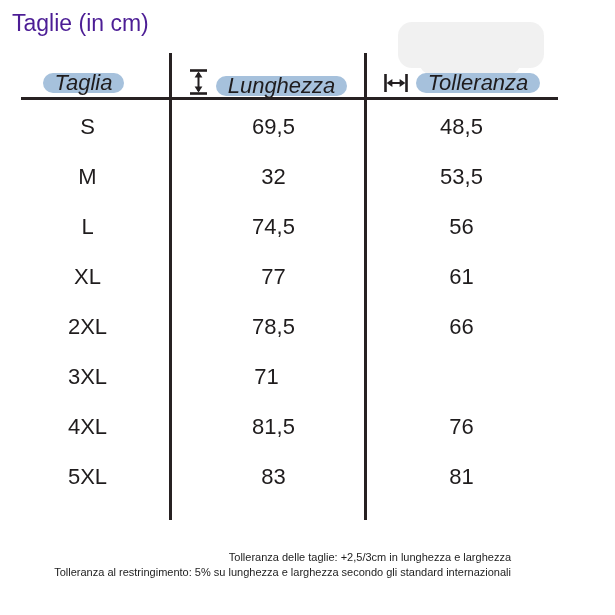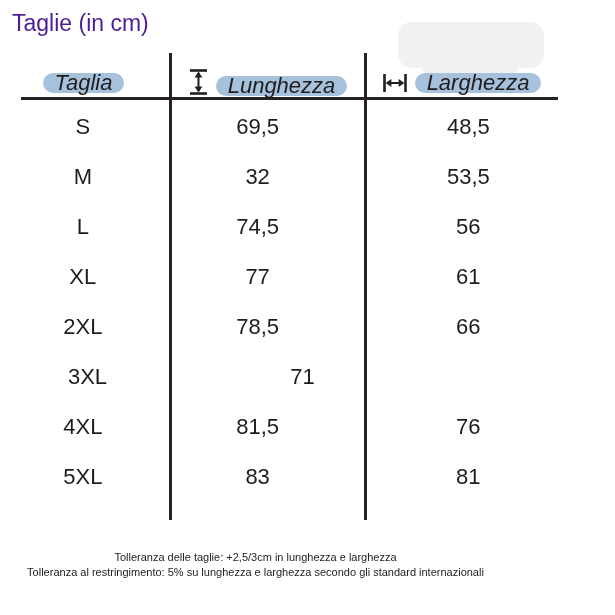--- a/index.html
+++ b/index.html
@@ -85,28 +85,28 @@
   .cell {
     display: flex;
     align-items: center;
     justify-content: center;
     font-size: 22px;
     color: #1f1c1d;
     box-sizing: border-box;
   }
   .cell.c1 { width: 149px; padding-right: 16px; }
   .cell.c2 { width: 195px; padding-left: 12px; }
-  .cell.c3 { width: 193px; margin-left: 36px; }
+  .cell.c3 { width: 193px; }
 
   .footer {
     position: absolute;
     left: 0;
     top: 550px;
     width: 511px;
-    text-align: center;
+    text-align: right;
     font-size: 11px;
     line-height: 15px;
     color: #1d1d1d;
   }
 </style>
 </head>
 <body>
 
 <div class="page">
 
@@ -138,21 +138,21 @@
     <div class="hcell h3">
       <span class="icon">
         <svg width="26" height="22" viewBox="0 0 26 22">
           <line x1="2.5" y1="2" x2="2.5" y2="20" stroke="#231f20" stroke-width="2.6"></line>
           <line x1="23.5" y1="2" x2="23.5" y2="20" stroke="#231f20" stroke-width="2.6"></line>
           <line x1="5" y1="11" x2="21" y2="11" stroke="#231f20" stroke-width="2"></line>
           <path d="M3.6 11 L9.4 7.1 L9.4 14.9 Z" fill="#231f20"></path>
           <path d="M22.4 11 L16.6 7.1 L16.6 14.9 Z" fill="#231f20"></path>
         </svg>
       </span>
-      <span class="pill">Larghezza</span>
+      <span class="pill">Tolleranza</span>
     </div>
   </div>
 
   <div class="tbody">
     <div class="trow">
       <div class="cell c1">S</div>
       <div class="cell c2">69,5</div>
       <div class="cell c3">48,5</div>
     </div>
     <div class="trow">

